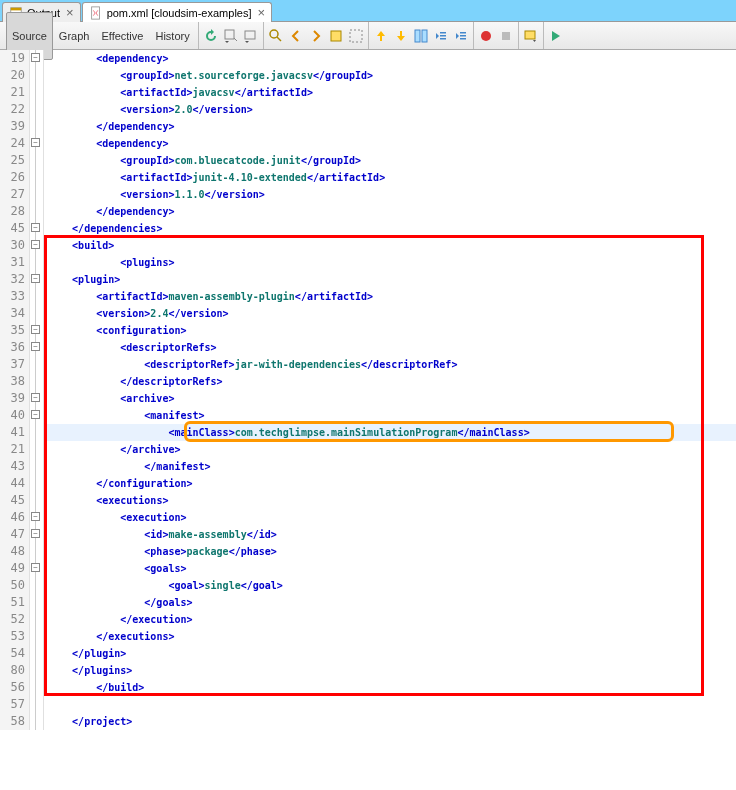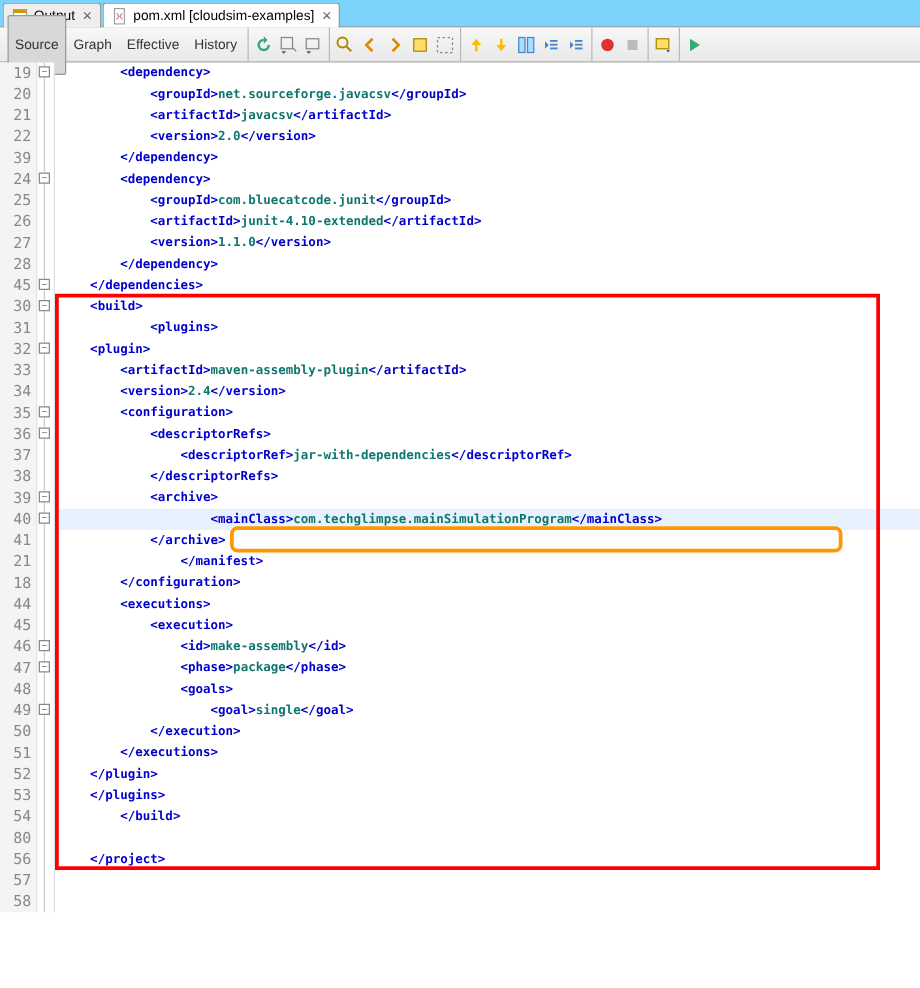--- a/index.html
+++ b/index.html
@@ -163,21 +163,21 @@
       <div>33</div>
       <div>34</div>
       <div>35</div>
       <div>36</div>
       <div>37</div>
       <div>38</div>
       <div>39</div>
       <div>40</div>
       <div>41</div>
       <div>21</div>
-      <div>18</div>
+      <div>43</div>
       <div>44</div>
       <div>45</div>
       <div>46</div>
       <div>47</div>
       <div>48</div>
       <div>49</div>
       <div>50</div>
       <div>51</div>
       <div>52</div>
       <div>53</div>
@@ -219,30 +219,32 @@
       <div class="code-line">    <span class="t">&lt;build&gt;</span></div>
       <div class="code-line">            <span class="t">&lt;plugins&gt;</span></div>
       <div class="code-line">    <span class="t">&lt;plugin&gt;</span></div>
       <div class="code-line">        <span class="t">&lt;artifactId&gt;</span><span class="v">maven-assembly-plugin</span><span class="t">&lt;/artifactId&gt;</span></div>
       <div class="code-line">        <span class="t">&lt;version&gt;</span><span class="v">2.4</span><span class="t">&lt;/version&gt;</span></div>
       <div class="code-line">        <span class="t">&lt;configuration&gt;</span></div>
       <div class="code-line">            <span class="t">&lt;descriptorRefs&gt;</span></div>
       <div class="code-line">                <span class="t">&lt;descriptorRef&gt;</span><span class="v">jar-with-dependencies</span><span class="t">&lt;/descriptorRef&gt;</span></div>
       <div class="code-line">            <span class="t">&lt;/descriptorRefs&gt;</span></div>
       <div class="code-line">            <span class="t">&lt;archive&gt;</span></div>
+      <div class="code-line">                <span class="t">&lt;manifest&gt;</span></div>
       <div class="code-line hl">                    <span class="t">&lt;mainClass&gt;</span><span class="v">com.techglimpse.mainSimulationProgram</span><span class="t">&lt;/mainClass&gt;</span></div>
       <div class="code-line">            <span class="t">&lt;/archive&gt;</span></div>
       <div class="code-line">                <span class="t">&lt;/manifest&gt;</span></div>
       <div class="code-line">        <span class="t">&lt;/configuration&gt;</span></div>
       <div class="code-line">        <span class="t">&lt;executions&gt;</span></div>
       <div class="code-line">            <span class="t">&lt;execution&gt;</span></div>
       <div class="code-line">                <span class="t">&lt;id&gt;</span><span class="v">make-assembly</span><span class="t">&lt;/id&gt;</span></div>
       <div class="code-line">                <span class="t">&lt;phase&gt;</span><span class="v">package</span><span class="t">&lt;/phase&gt;</span></div>
       <div class="code-line">                <span class="t">&lt;goals&gt;</span></div>
       <div class="code-line">                    <span class="t">&lt;goal&gt;</span><span class="v">single</span><span class="t">&lt;/goal&gt;</span></div>
+      <div class="code-line">                <span class="t">&lt;/goals&gt;</span></div>
       <div class="code-line">            <span class="t">&lt;/execution&gt;</span></div>
       <div class="code-line">        <span class="t">&lt;/executions&gt;</span></div>
       <div class="code-line">    <span class="t">&lt;/plugin&gt;</span></div>
       <div class="code-line">    <span class="t">&lt;/plugins&gt;</span></div>
       <div class="code-line">        <span class="t">&lt;/build&gt;</span></div>
       <div class="code-line"></div>
       <div class="code-line">    <span class="t">&lt;/project&gt;</span></div>
     </div>
 </div>
 

